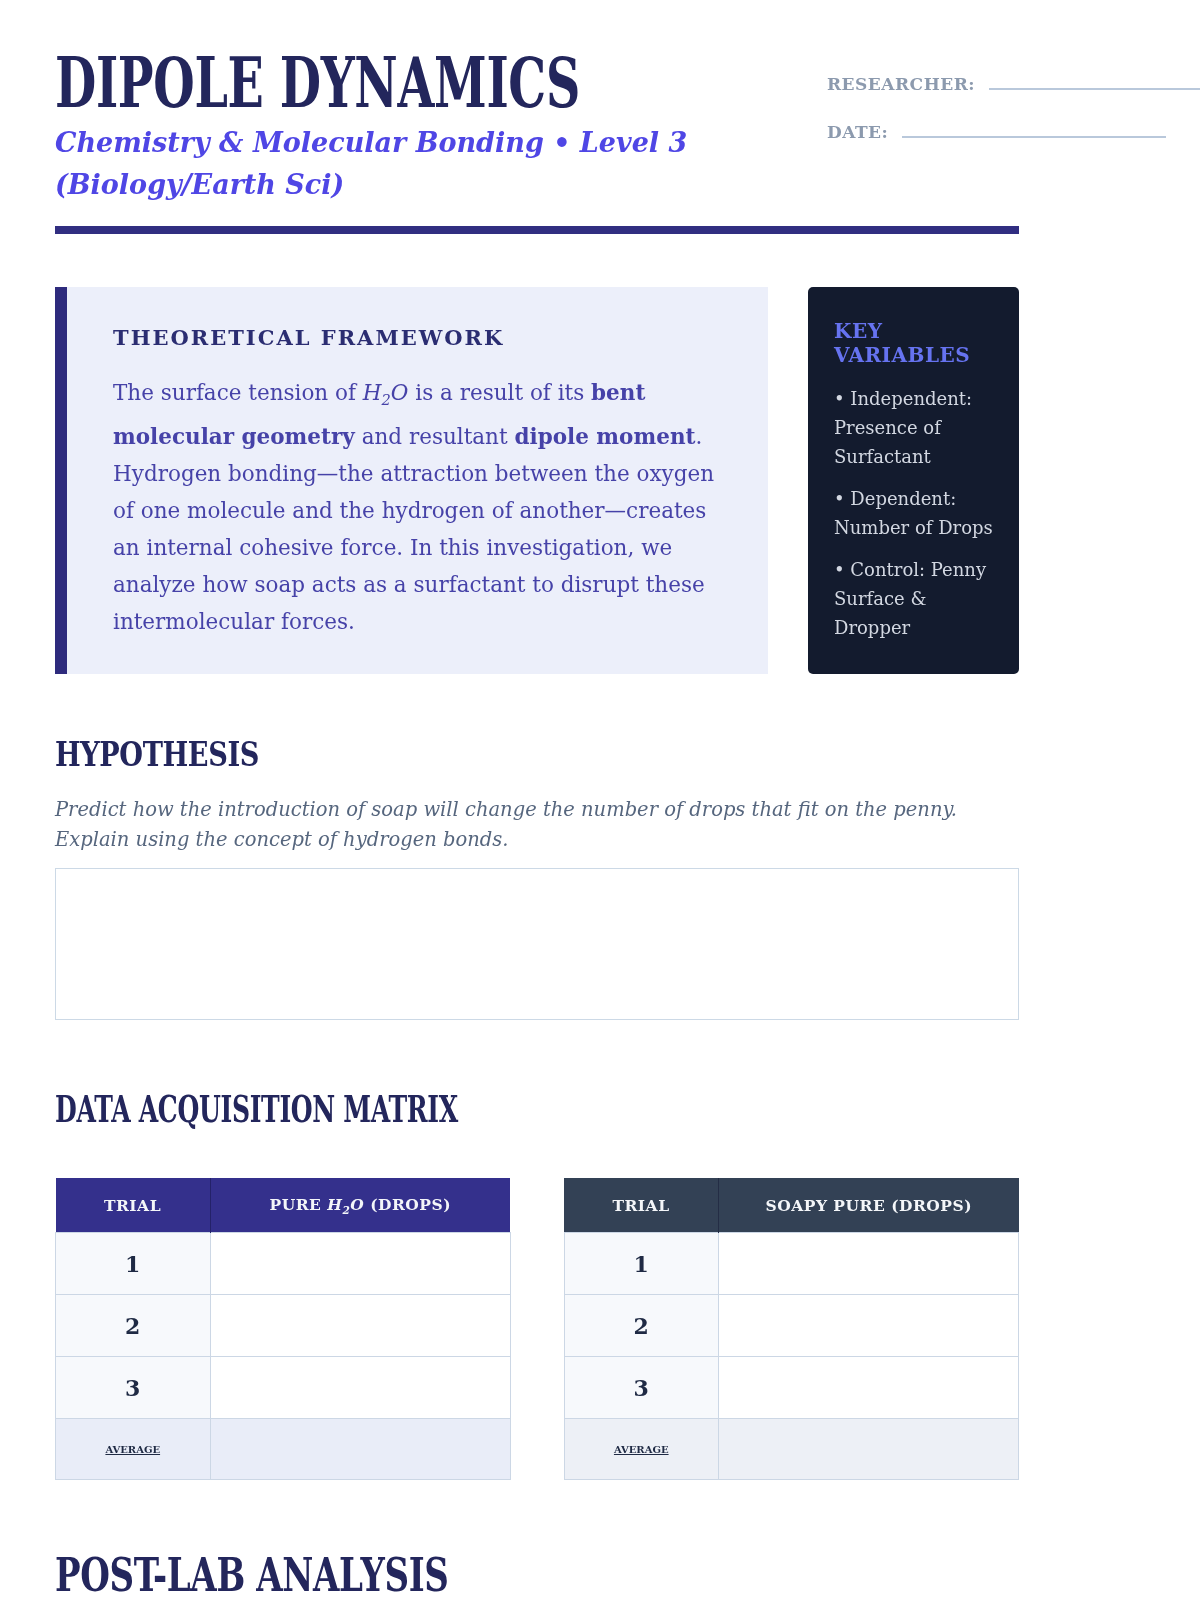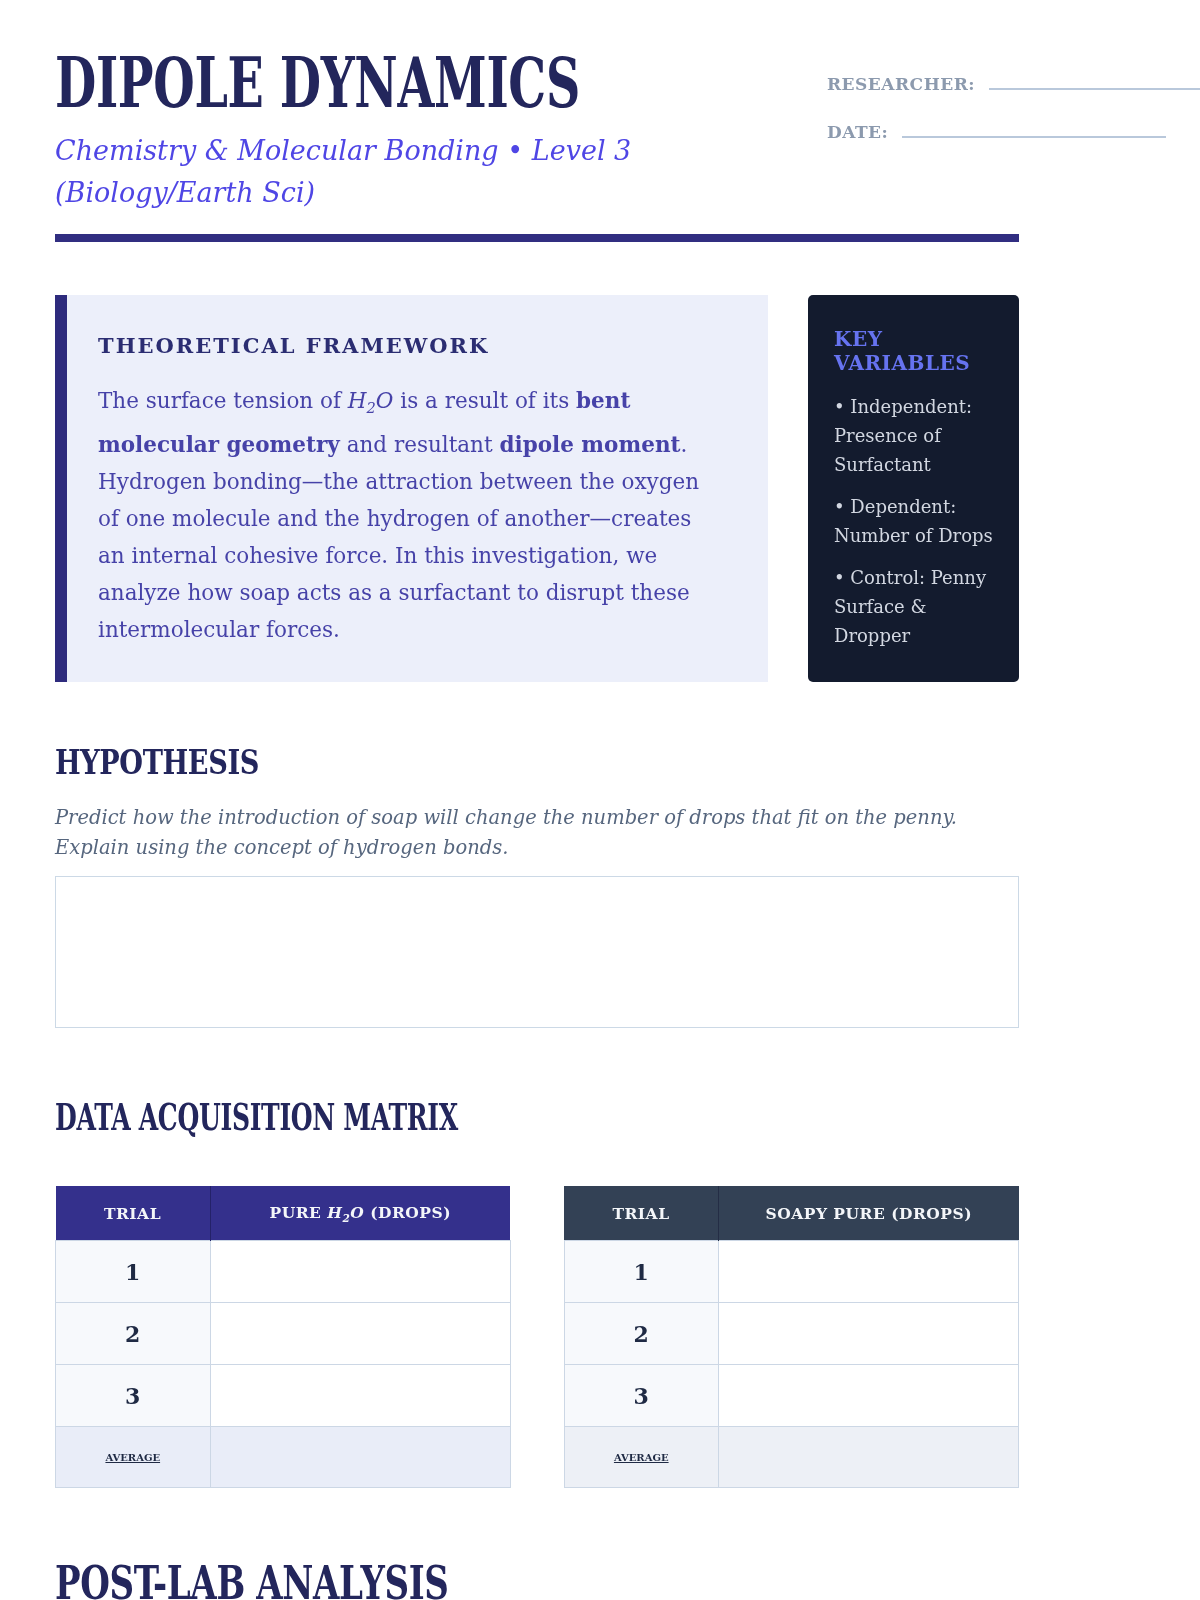--- a/index.html
+++ b/index.html
@@ -6,33 +6,33 @@
   html,body { width:1200px; height:1600px; background:#ffffff; overflow:hidden;
               font-family:"DejaVu Serif", serif; }
   .page { width:1072px; height:1600px; padding:48px 53px 0 55px; }
 
   
   .top { display:flex; justify-content:space-between; align-items:flex-start; }
   .h-display { display:inline-block; font-weight:700; color:#23265c;
                transform-origin:left center; line-height:1; letter-spacing:-0.5px;
                white-space:nowrap; }
   .h-title { font-size:70px; transform:scaleX(.68); }
-  .subtitle { margin-top:12px; font-weight:400; font-style:italic;
+  .subtitle { margin-top:4px; font-weight:700; font-style:italic;
               color:#4f46e5; font-size:27px; line-height:1.55; }
   .fields { width:412px; padding-top:22px; }
   .field-row { display:flex; align-items:baseline; gap:14px; margin-bottom:24px; }
   .field-label { font-weight:700; font-size:17px; letter-spacing:.5px; color:#8c9aae; }
   .field-line { width:264px; height:20px; border-bottom:2px solid #b9c8db; }
 
   .divider { height:8px; background:#312e81; margin-top:20px; }
 
   
   .boxes { display:flex; gap:40px; margin-top:53px; }
   .framework { width:713px; min-height:378px; background:#eceffa;
-               border-left:12px solid #2e2b7d; padding:38px 50px 34px 31px; }
+               border-left:12px solid #2e2b7d; padding:38px 50px 34px 46px; }
   .framework h2 { font-size:21px; letter-spacing:2px; color:#2b2d72;
                   font-weight:700; margin-bottom:24px; }
   .framework p { font-size:21.5px; line-height:37px; color:#4642a8; }
   .framework sub, .keyvars sub, .tbl sub { font-size:.68em; }
 
   .keyvars { flex:1; background:#131b2e; border-radius:5px; padding:30px 26px;
              display:flex; flex-direction:column; justify-content:center; }
   .keyvars h3 { color:#6673f0; font-size:20px; letter-spacing:.5px;
                 font-weight:700; margin-bottom:17px; }
   .keyvars p { color:#d2d7e1; font-size:18px; line-height:29px; margin-bottom:13px; }

